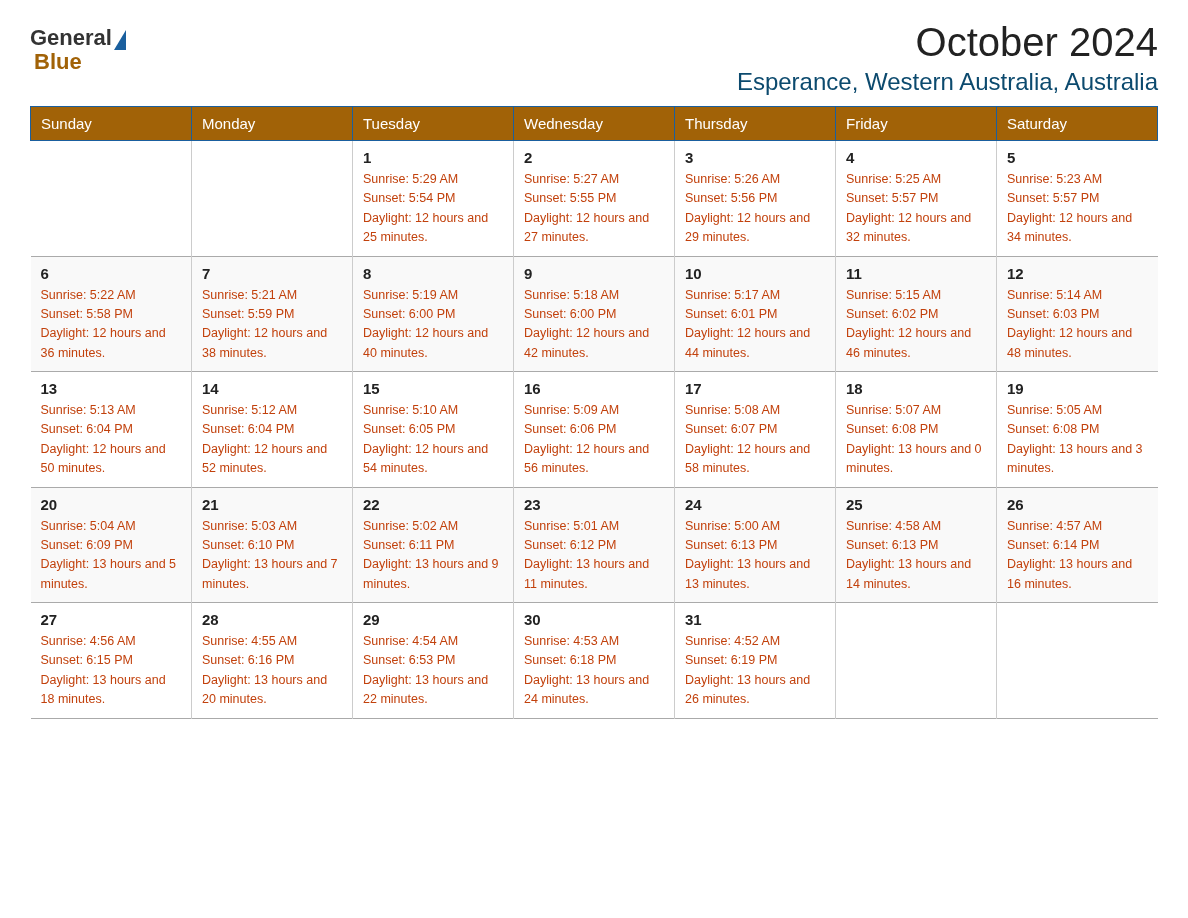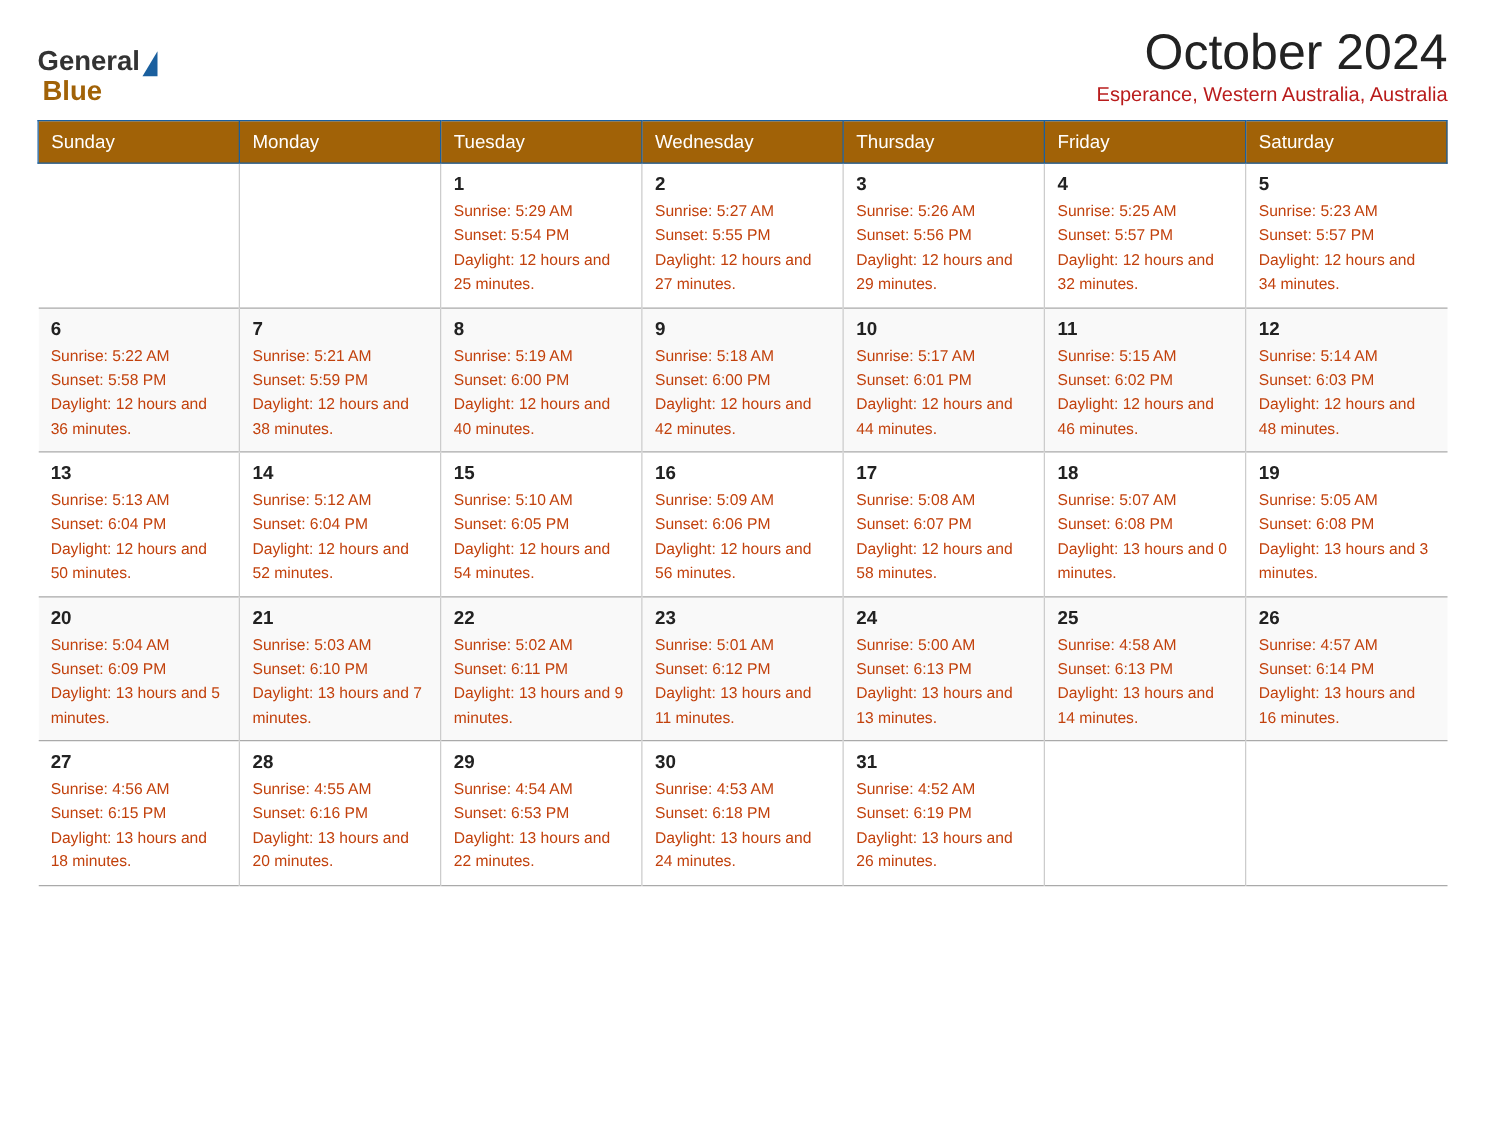--- a/index.html
+++ b/index.html
@@ -6,21 +6,21 @@
     body {
       font-family: Arial, sans-serif;
       background: #fff;
       width: 1188px;
       min-height: 918px;
       padding: 20px 30px;
     }
     .header-area {
       display: flex;
       justify-content: space-between;
-      align-items: flex-end;
+      align-items: flex-start;
       margin-bottom: 10px;
     }
     .logo {
       display: flex;
       flex-direction: column;
       align-items: flex-start;
       padding-top: 5px;
     }
     .logo-text {
       display: flex;
@@ -52,22 +52,22 @@
     .title-area {
       text-align: right;
     }
     .month-title {
       font-size: 40px;
       font-weight: normal;
       color: #222;
       line-height: 1.1;
     }
     .location-title {
-      font-size: 16px;
-      color: #b91c1c;
+      font-size: 24px;
+      color: #0c4a6e;
       margin-top: 4px;
     }
     table {
       width: 100%;
       border-collapse: collapse;
       margin-top: 10px;
     }
     thead tr {
       background-color: #a16207;
     }

